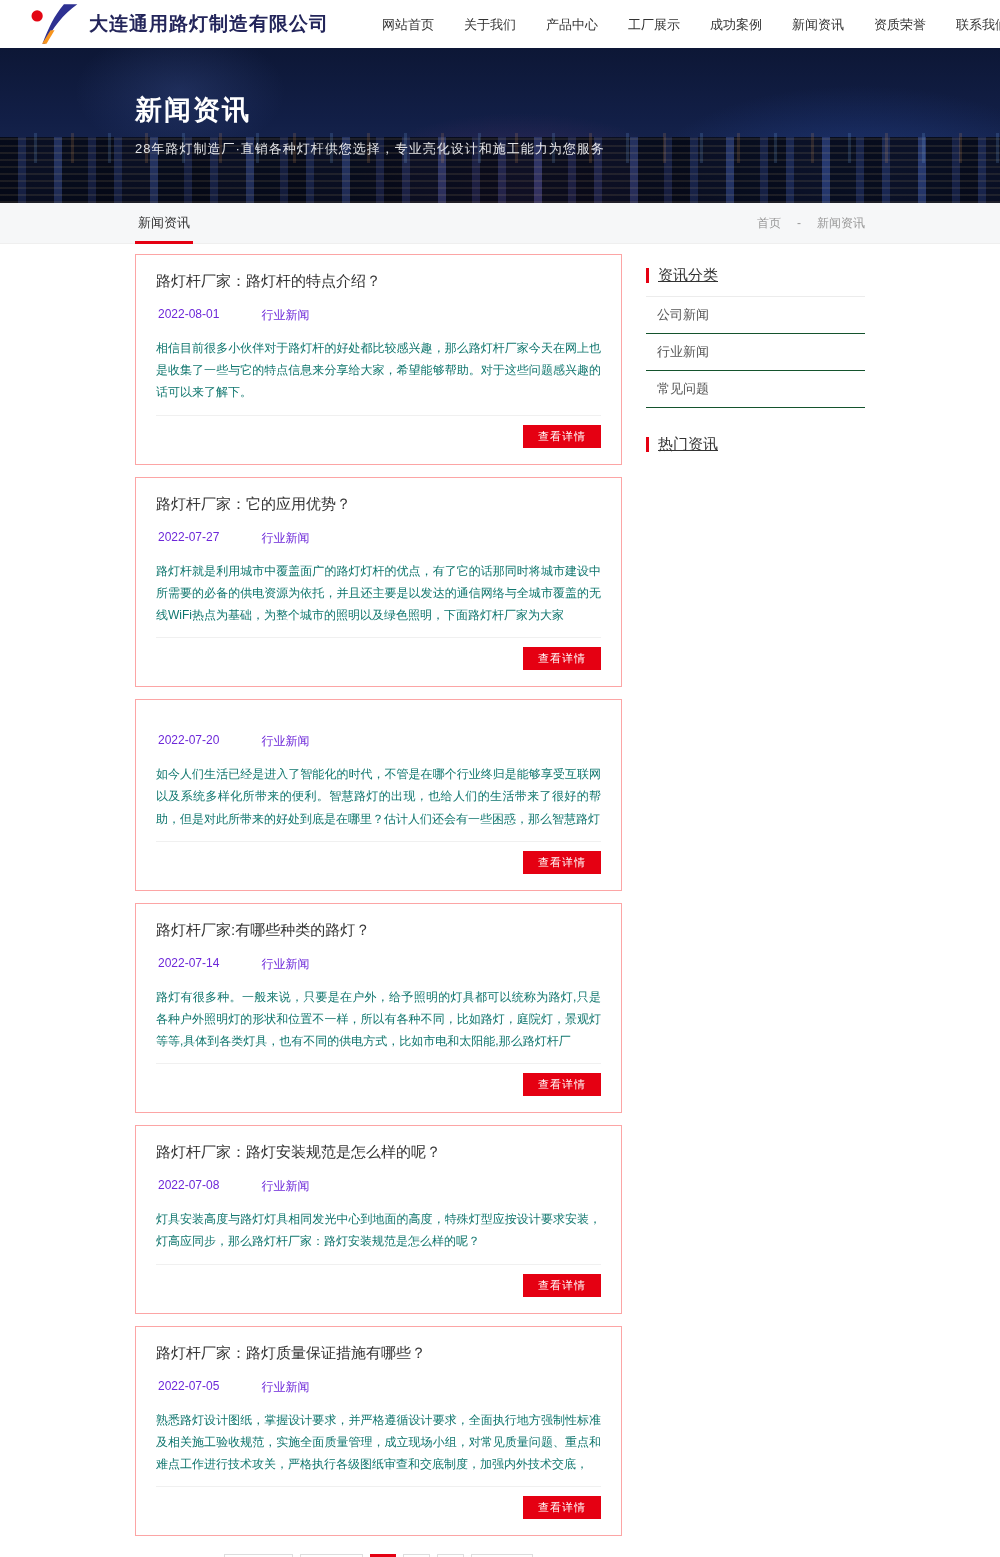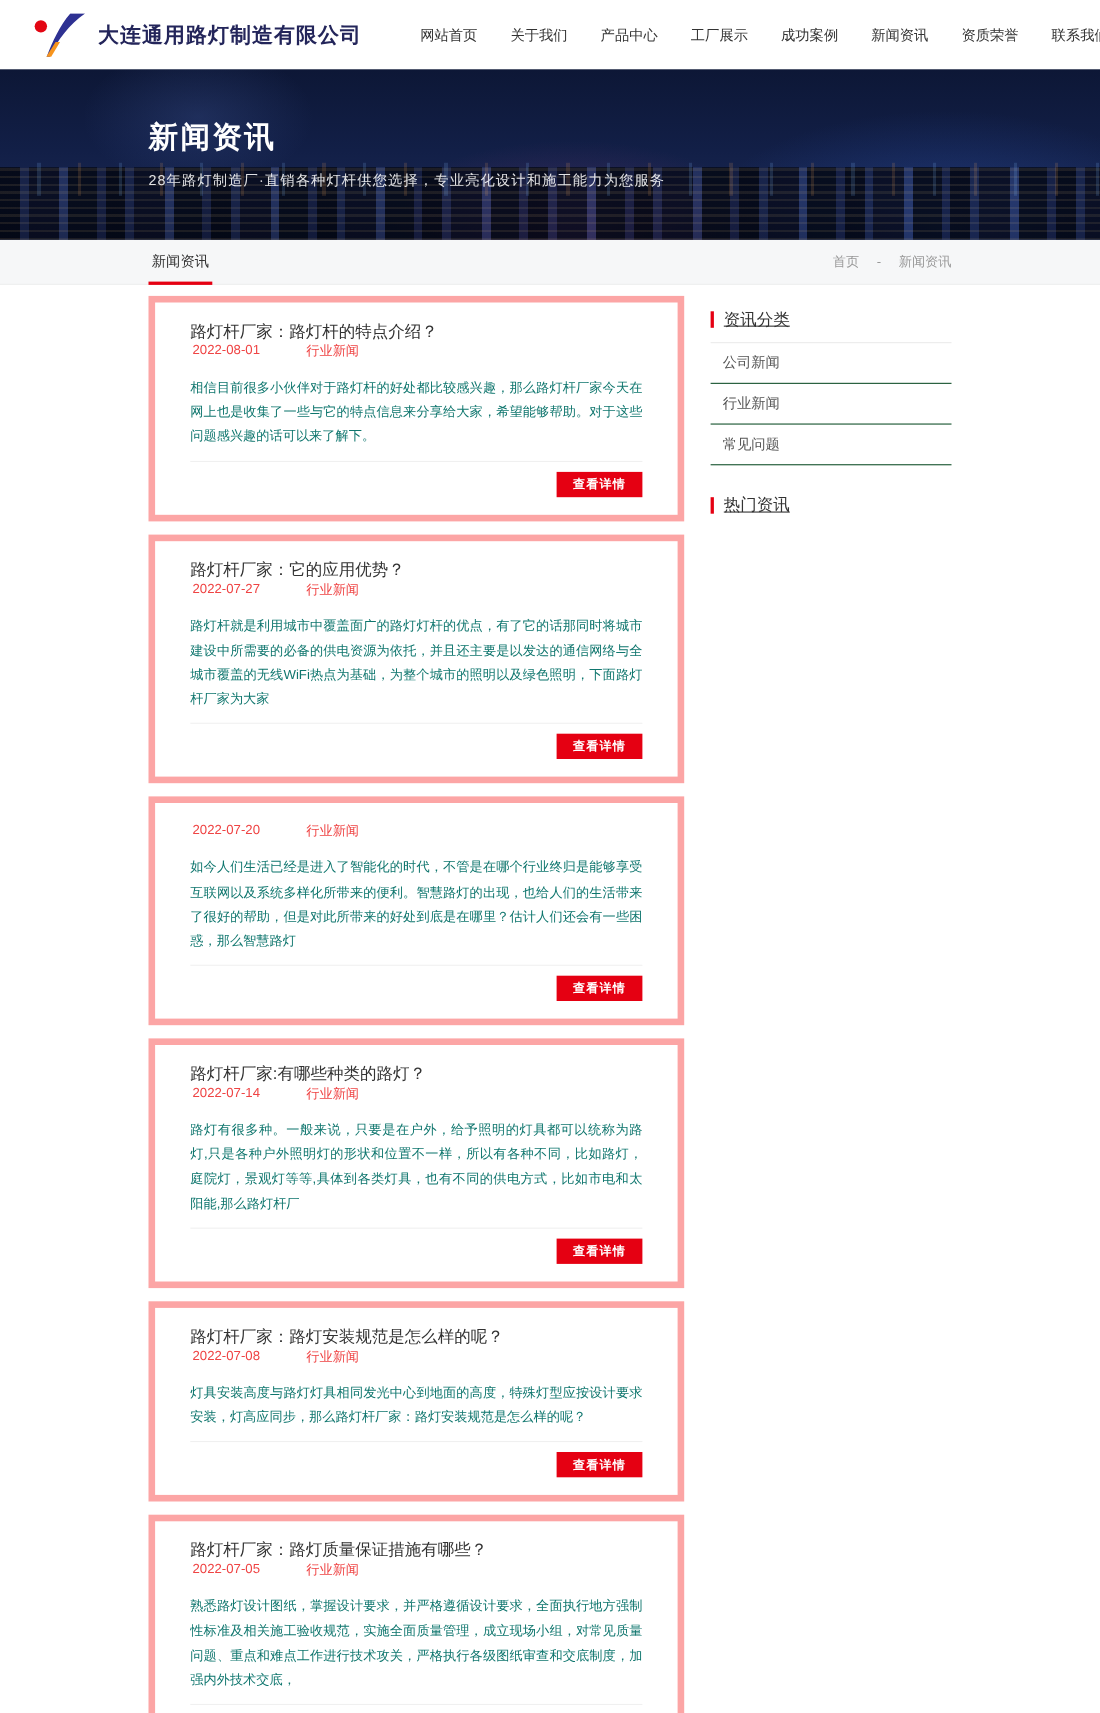--- a/index.html
+++ b/index.html
@@ -5,21 +5,21 @@
   * { box-sizing: border-box; }
   html,body { margin:0; padding:0; }
   body {
     width:1000px; margin:0 auto; background:#fff;
     font-family:"Liberation Sans","DejaVu Sans",sans-serif;
     color:#333;
   }
   .container { width:730px; margin:0 auto; }
 
   
-  .header { height:63px; display:flex; align-items:center; padding:0 0 0 30px; background:#fff; }
+  .header { height:48px; display:flex; align-items:center; padding:0 0 0 30px; background:#fff; }
   .logo { display:flex; align-items:center; gap:9px; cursor:pointer; }
   .logo-mark { width:50px; height:40px; }
   .company-name { font-size:19px; font-weight:bold; color:#23255a; letter-spacing:1px; white-space:nowrap; }
   .nav { display:flex; margin-left:38px; }
   .nav-item { font-size:13px; color:#333; padding:0 15px; line-height:55px; cursor:pointer; white-space:nowrap; }
 
   
   .hero { position:relative; height:155px; overflow:hidden;
     background:
       radial-gradient(150px 90px at 18% 28%, rgba(90,120,200,.20), transparent 70%),
@@ -44,28 +44,28 @@
   
   .crumb-bar { height:41px; background:#f6f7f8; border-bottom:1px solid #efefef; }
   .crumb-inner { display:flex; align-items:center; height:100%; }
   .crumb-tab { font-size:13px; color:#333; position:relative; height:100%; display:flex; align-items:center; padding:0 3px; cursor:pointer; }
   .crumb-tab::after { content:""; position:absolute; left:0; right:0; bottom:-1px; height:3px; background:#e50012; }
   .crumb-path { margin-left:auto; font-size:12px; color:#999; display:flex; gap:16px; align-items:center; }
 
   
   .main { display:flex; gap:24px; padding-top:10px; }
   .news-col { width:487px; flex:none; }
-  .card { border:6px solid #fca5a5; padding:17px 32px 8px; margin-bottom:12px; background:#fff; }
+  .card { border:1px solid #fca5a5; padding:17px 20px 8px; margin-bottom:12px; background:#fff; }
   .card-title { font-size:15px; color:#333; cursor:pointer; }
-  .card-meta { margin-top:0; font-size:12px; color:#ef4444; display:flex; padding-left:2px; }
+  .card-meta { margin-top:16px; font-size:12px; color:#6d28d9; display:flex; padding-left:2px; }
   .card-meta .meta-cat { margin-left:42px; }
   .card-excerpt { margin-top:13px; font-size:12px; color:#0f766e; line-height:1.85; min-height:44px; text-align:justify; }
   .card-divider { border-top:1px solid #f0f0f0; margin-top:11px; }
   .card-footer { text-align:right; padding:9px 0 8px; }
-  .view-btn { display:inline-block; background:#e50012; color:#fff; font-size:11px; padding:4px 15px; cursor:pointer; letter-spacing:1px;font-weight:bold; }
+  .view-btn { display:inline-block; background:#e50012; color:#fff; font-size:11px; padding:4px 15px; cursor:pointer; letter-spacing:1px; }
 
   
   .sidebar { flex:1; padding-top:12px; }
   .side-title { font-size:15px; color:#333; display:flex; align-items:center;text-decoration:underline; }
   .side-title::before { content:""; width:3px; height:15px; background:#e50012; margin-right:9px; flex:none; }
   .side-list { margin:11px 0 27px; border-top:1px solid #ececec; }
   .side-item { font-size:13px; color:#555; padding:9px 2px 9px 11px; border-bottom:1px solid #14532d; cursor:pointer; }
 
   
   .pagination { display:flex; justify-content:center; gap:7px; margin:18px 0 34px; font-size:12px; color:#666; }

